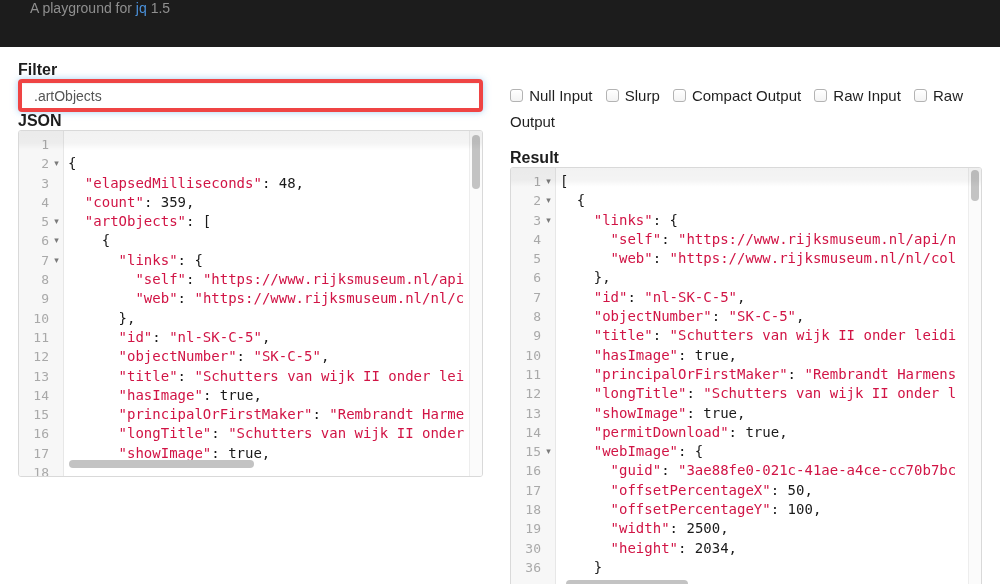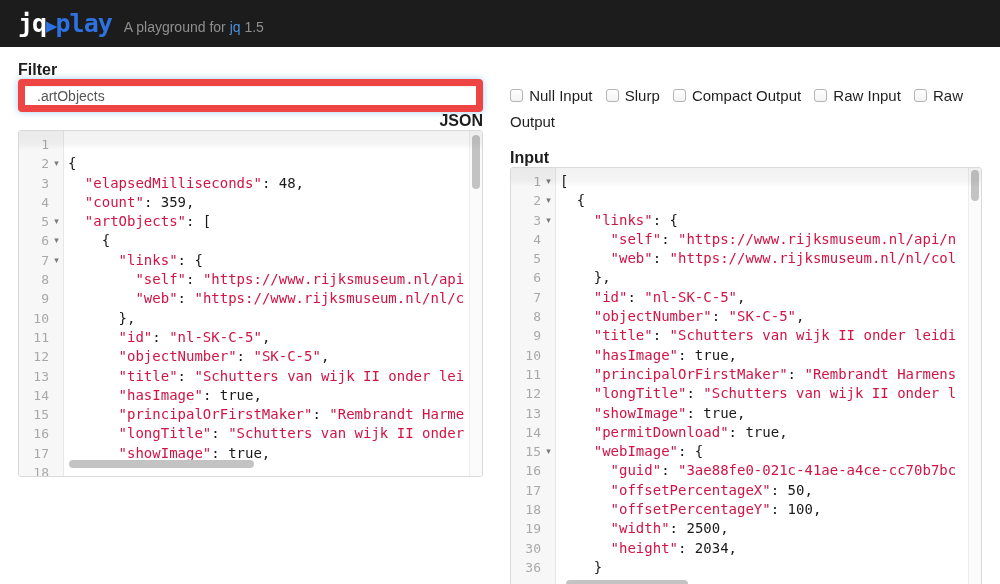--- a/index.html
+++ b/index.html
@@ -47,29 +47,29 @@
   .col-right { flex: 1; min-width: 0; }
 
   h2.section-label {
     font-size: 16px;
     font-weight: bold;
     color: #1d1d1d;
     margin: 0;
     line-height: 18px;
   }
   .filter-heading { margin: 22px 0 10px 0; }
-  .json-heading   { margin: 18px 0 11px 0; text-align: right; }
+  .json-heading   { margin: 18px 0 11px 0; }
   .result-heading { margin: 4px 0 7px 0; }
 
   
   .filter-input {
     display: block;
     width: 100%;
     height: 33px;
-    border: 7px solid #ef4444;
+    border: 4px solid #ef4444;
     border-radius: 4px;
     outline: none;
     padding: 0 12px;
     font-size: 14px;
     font-family: "Liberation Sans", sans-serif;
     color: #555;
     box-shadow: inset 0 1px 1px rgba(0,0,0,.06), 0 0 7px rgba(102,175,233,.6);
   }
 
   
@@ -179,23 +179,20 @@
     background: #c3c3c3;
     z-index: 2;
   }
   #json-editor   .hthumb { left: 50px;  width: 185px; }
   #result-editor .hthumb { left: 55px;  width: 122px; }
 </style>
 </head>
 <body>
 
 <header class="app-header">
-  <div class="logo">
-    <span class="logo-jq">jq</span><span class="logo-tri">▶</span><span class="logo-play">play</span>
-  </div>
   <div class="subtitle">
     <span>A playground for</span>
     <a class="jq-link">jq</a>
     <span>1.5</span>
   </div>
 </header>
 
 <div class="main">
 
   <section class="col-left">
@@ -300,21 +297,21 @@
       <div class="topfade"></div>
       <div class="vtrack">
         <div class="vthumb"></div>
       </div>
       <div class="hthumb"></div>
     </div>
   </section>
 
   <section class="col-right">
     <div class="options" id="options"><label class="opt"><span class="cb"></span> <span>Null Input</span></label><label class="opt"><span class="cb"></span> <span>Slurp</span></label><label class="opt"><span class="cb"></span> <span>Compact Output</span></label><label class="opt"><span class="cb"></span> <span>Raw Input</span></label><label class="opt"><span class="cb"></span> <span>Raw Output</span></label></div>
-    <h2 class="section-label result-heading">Input</h2>
+    <h2 class="section-label result-heading">Result</h2>
 
     <div class="editor" id="result-editor">
       <div class="gutter-bg"></div>
       <div class="ed-lines">
           <div class="row">
             <span class="ln">1</span>
             <span class="fold">▾</span>
             <pre class="code">[</pre>
           </div>
           <div class="row">

